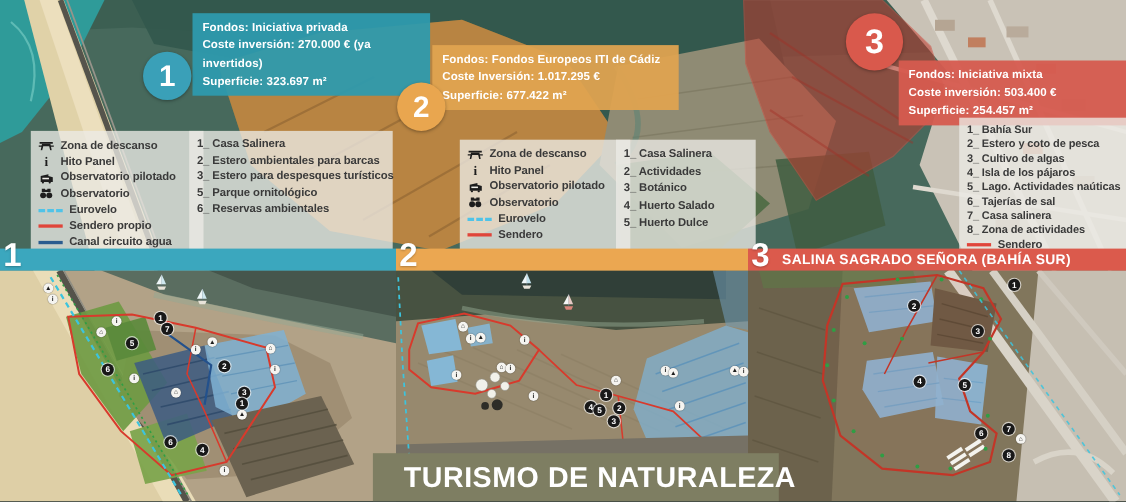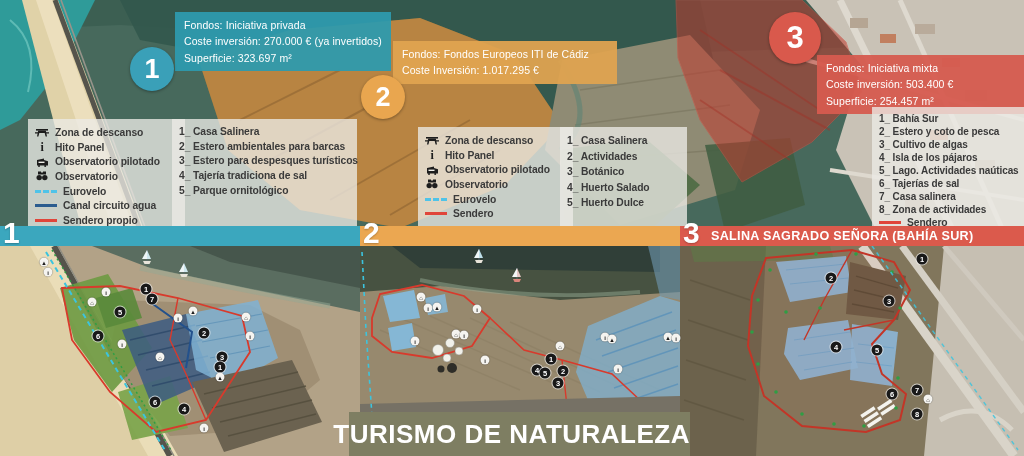--- a/index.html
+++ b/index.html
@@ -9,21 +9,21 @@
 
   
   .badge{position:absolute;border-radius:50%;color:#fff;font-weight:700;z-index:4;
          display:flex;align-items:center;justify-content:center;
          box-shadow:0 1px 3px rgba(0,0,0,.35);}
   .badge.c1{left:130px;top:47px;width:44px;height:44px;font-size:27px;}
   .badge.c2{left:361px;top:75px;width:44px;height:44px;font-size:27px;}
   .badge.c3{left:769px;top:12px;width:52px;height:52px;font-size:31px;}
 
   
-  .infobox{position:absolute;color:#fff;font-size:10.5px;font-weight:400;line-height:1.55;
+  .infobox{position:absolute;color:#fff;font-size:10.5px;font-weight:700;line-height:1.55;
            padding:5px 9px;z-index:3;letter-spacing:.1px;}
   .infobox.b1{left:175px;top:12px;width:198px;}
   .infobox.b2{left:393px;top:41px;width:206px;}
   .infobox.b3{left:817px;top:55px;width:192px;}
 
   
   .panelbox{position:absolute;background:rgba(236,234,229,.78);color:#3a3a3a;z-index:3;
             padding:6px 7px;font-size:10.3px;font-weight:700;letter-spacing:-.1px;}
   .lg1{left:28px;top:119px;width:143px;height:106px;}
   .li1{left:172px;top:119px;width:171px;height:106px;}
@@ -45,22 +45,22 @@
   .secbar{position:absolute;top:226px;height:20px;color:#fff;z-index:4;}
   .secbar.s1{left:0;width:360px;}
   .secbar.s2{left:360px;width:320px;}
   .secbar.s3{left:680px;width:344px;}
   .secbar .num{position:absolute;bottom:-2px;left:3px;font-size:30px;font-weight:700;line-height:1;
                text-shadow:0 1px 2px rgba(0,0,0,.25);}
   .secbar .t{position:absolute;left:31px;top:50%;transform:translateY(-50%);
              font-size:12.6px;font-weight:700;letter-spacing:.3px;white-space:nowrap;}
 
   
-  .titlebox{position:absolute;left:349px;top:412px;width:341px;height:44px;z-index:4;
-            display:flex;align-items:center;justify-content:flex-end;}
+  .titlebox{position:absolute;left:339px;top:412px;width:341px;height:44px;z-index:4;
+            display:flex;align-items:center;justify-content:flex-start;padding-left:28px;}
   .titlebox .t{color:#fff;font-size:26px;font-weight:800;letter-spacing:.5px;white-space:nowrap;}
 
   
   .markers{position:absolute;left:0;top:0;width:1024px;height:456px;z-index:2;pointer-events:none;}
   .mk-num{position:absolute;width:11px;height:11px;border-radius:50%;background:#191919;color:#fff;
           font-size:7.5px;font-weight:700;display:flex;align-items:center;justify-content:center;
           transform:translate(-50%,-50%);box-shadow:0 0 0 1px rgba(255,255,255,.65);}
   .mk-ico{position:absolute;width:9px;height:9px;border-radius:50%;background:#f5f4f0;color:#1c1c1c;
           font-size:6px;font-weight:700;display:flex;align-items:center;justify-content:center;
           transform:translate(-50%,-50%);box-shadow:0 0 1px rgba(0,0,0,.7);}
@@ -373,20 +373,21 @@
   <div class="badge c3" style="background: rgb(217, 89, 76);">3</div>
 
   <div class="infobox b1" style="background: rgba(46, 154, 173, 0.95);">
     <div>Fondos: Iniciativa privada</div>
     <div>Coste inversión: 270.000 € (ya invertidos)</div>
     <div>Superficie: 323.697 m²</div>
   </div>
   <div class="infobox b2" style="background: rgba(223, 163, 80, 0.95);">
     <div>Fondos: Fondos Europeos ITI de Cádiz</div>
     <div>Coste Inversión: 1.017.295 €</div>
+    <div>Superficie: 677.422 m²</div>
   </div>
   <div class="infobox b3" style="background: rgba(214, 91, 79, 0.95);">
     <div>Fondos: Iniciativa mixta</div>
     <div>Coste inversión: 503.400 €</div>
     <div>Superficie: 254.457 m²</div>
   </div>
 
   <div class="panelbox lg1">
     <div class="lg-row">
       <span class="lg-ico">
@@ -421,36 +422,36 @@
             <circle cx="9.8" cy="6.6" r="2.7"></circle>
           </svg>
       </span>
       <span>Observatorio</span>
     </div>
     <div class="lg-row">
       <span class="lg-line dashed" style="border-top-color: rgb(79, 195, 232);"></span>
       <span>Eurovelo</span>
     </div>
     <div class="lg-row">
+      <span class="lg-line" style="border-top-color: rgb(224, 69, 58);"></span>
+      <span>Sendero propio</span>
+    </div>
+    <div class="lg-row">
       <span class="lg-line" style="border-top-color: rgb(43, 92, 143);"></span>
       <span>Canal circuito agua</span>
-    </div>
-    <div class="lg-row">
-      <span class="lg-line" style="border-top-color: rgb(224, 69, 58);"></span>
-      <span>Sendero propio</span>
     </div>
   </div>
 
   <div class="panelbox li1">
 
   <div class="list-row">1_ Casa Salinera</div>
       <div class="list-row">2_ Estero ambientales para barcas</div>
       <div class="list-row">3_ Estero para despesques turísticos</div>
-      <div class="list-row">4_ Tajería tradiciona de sal</div>
       <div class="list-row">5_ Parque ornitológico</div>
+      <div class="list-row">6_ Reservas ambientales</div>
     </div>
 
   <div class="panelbox lg2">
     <div class="lg-row">
       <span class="lg-ico">
         <svg width="14" height="10" viewBox="0 0 14 10" fill="#1d1d1d">
             <path d="M1 2h12v1.6H1z"></path>
             <path d="M3.2 3.6 L2 9.5 h1.4 l.9-3.6 h5.4 l.9 3.6 H12 L10.8 3.6z"></path>
             <path d="M0 5.2h3.4v1.2H0z M10.6 5.2H14v1.2h-3.4z"></path>
           </svg>

